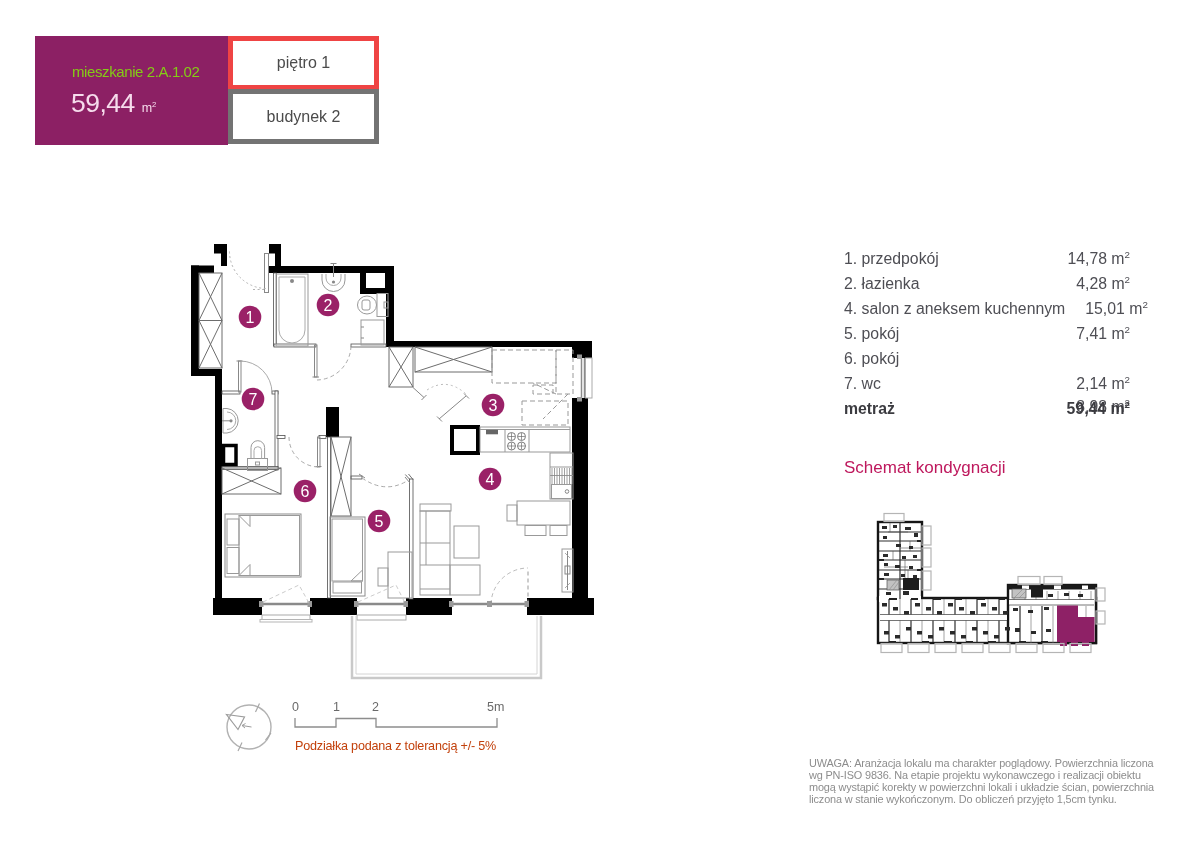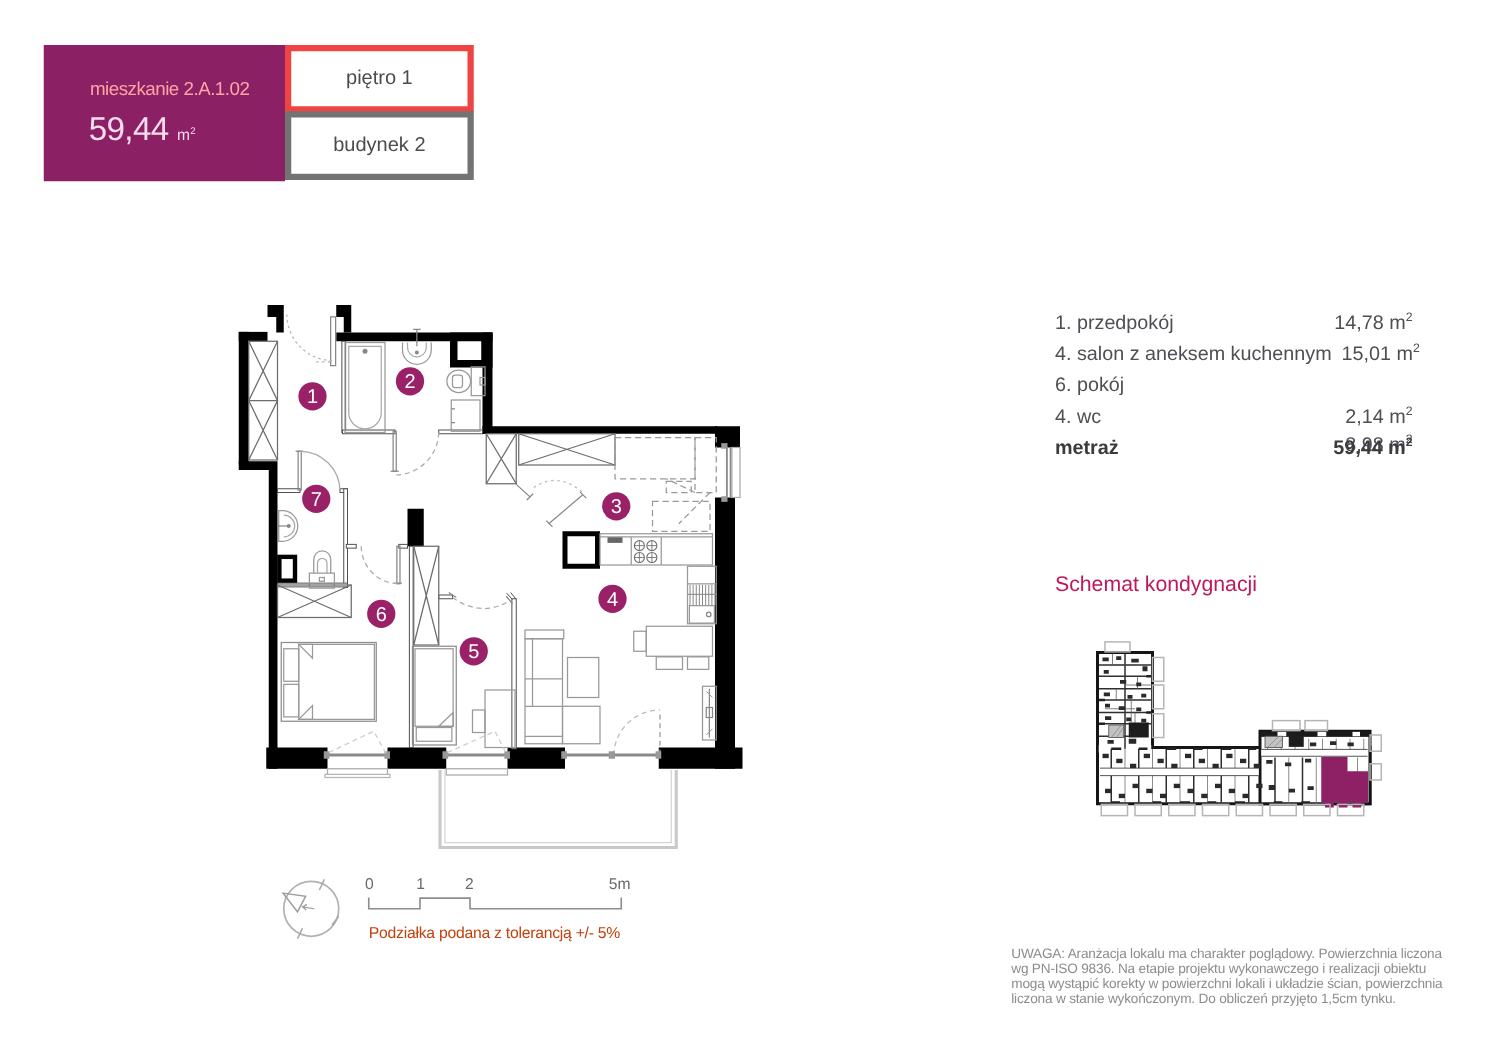--- a/index.html
+++ b/index.html
@@ -4,43 +4,51 @@
 <style>
   html,body{margin:0;padding:0;}
   body{width:1200px;height:848px;background:#ffffff;font-family:"Liberation Sans",sans-serif;position:relative;overflow:hidden;}
   .abs{position:absolute;}
   sup{font-size:62%;vertical-align:super;line-height:0;}
 </style>
 </head>
 <body>
 
 <div class="abs" style="left:35px;top:36px;width:193px;height:109px;background:#8C2064;color:#f3cfe3;">
-  <div style="position:absolute;left:37px;top:27px;font-size:15px;letter-spacing:-0.4px;color:#fca5a5;">mieszkanie 2.A.1.02</div>
+  <div style="position:absolute;left:37px;top:27px;font-size:15px;letter-spacing:-0.4px;color:#84cc16;">mieszkanie 2.A.1.02</div>
   <div style="position:absolute;left:36px;top:54px;font-size:26.5px;line-height:1;letter-spacing:-0.5px;color:#f6dcec;">59,44&nbsp;<span style="font-size:12.5px;letter-spacing:0;">m<sup>2</sup></span></div>
 </div>
 
 <div class="abs" style="left:228px;top:36px;width:151px;height:54px;border:5px solid #ef4444;box-sizing:border-box;display:flex;align-items:center;justify-content:center;font-size:16px;color:#4b4b4b;">piętro 1</div>
 
 <div class="abs" style="left:228px;top:89px;width:151px;height:55px;border:5px solid #737373;box-sizing:border-box;display:flex;align-items:center;justify-content:center;font-size:16px;color:#4b4b4b;">budynek 2</div>
 
 <div class="abs" style="left:844px;top:250px;width:286px;font-size:15.8px;color:#4e4e54;">
   <div style="display:flex;height:25px;">
       <span style="white-space:nowrap;">1. przedpokój</span>
       <span style="margin-left:auto;white-space:nowrap;padding-left:8px;">14,78 m<sup>2</sup></span>
     </div>
   <div style="display:flex;height:25px;">
+      <span style="white-space:nowrap;">2. łazienka</span>
+      <span style="margin-left:auto;white-space:nowrap;padding-left:8px;">4,28 m<sup>2</sup></span>
+    </div>
+  <div style="display:flex;height:25px;gap:12px;">
       <span style="white-space:nowrap;">4. salon z aneksem kuchennym</span>
       <span style="margin-left:auto;white-space:nowrap;padding-left:8px;">15,01 m<sup>2</sup></span>
+    </div>
+  <div style="display:flex;height:25px;">
+      <span style="white-space:nowrap;">5. pokój</span>
+      <span style="margin-left:auto;white-space:nowrap;padding-left:8px;">7,41 m<sup>2</sup></span>
     </div>
   <div style="display:flex;height:25px;">
       <span style="white-space:nowrap;">6. pokój</span>
       <span style="margin-left:auto;white-space:nowrap;padding-left:8px;margin-top:48px;">8,98 m<sup>2</sup></span>
     </div>
   <div style="display:flex;height:25px;">
-      <span style="white-space:nowrap;">4. wc</span>
+      <span style="white-space:nowrap;">7. wc</span>
       <span style="margin-left:auto;white-space:nowrap;padding-left:8px;">2,14 m<sup>2</sup></span>
     </div>
   <div style="display:flex;height:25px;font-weight:bold;color:#3b3b40;">
       <span>metraż</span>
       <span style="margin-left:auto;white-space:nowrap;padding-left:8px;">59,44 m<sup>2</sup></span>
     </div>
 </div>
 
 <div class="abs" style="left:844px;top:458px;font-size:17px;color:#be185d;">Schemat kondygnacji</div>
 

